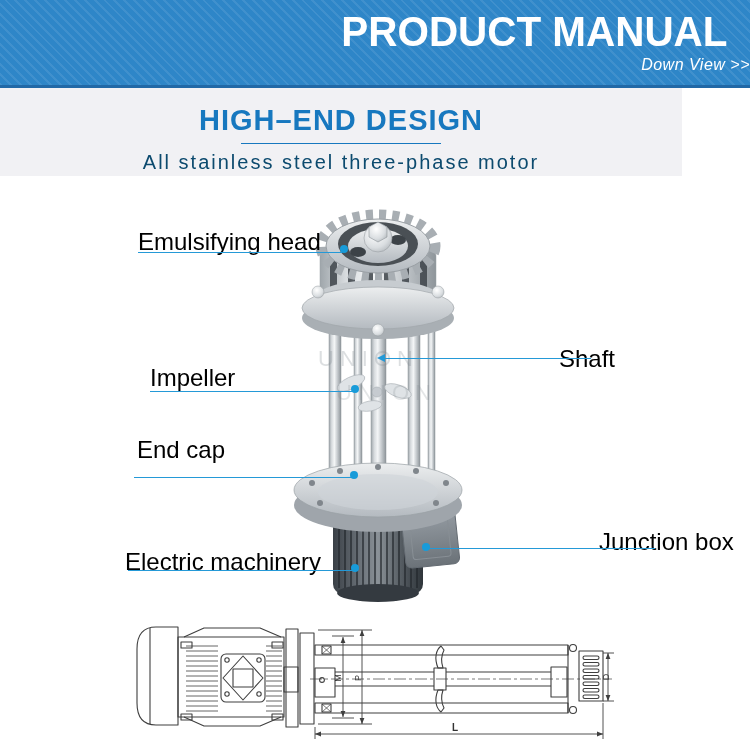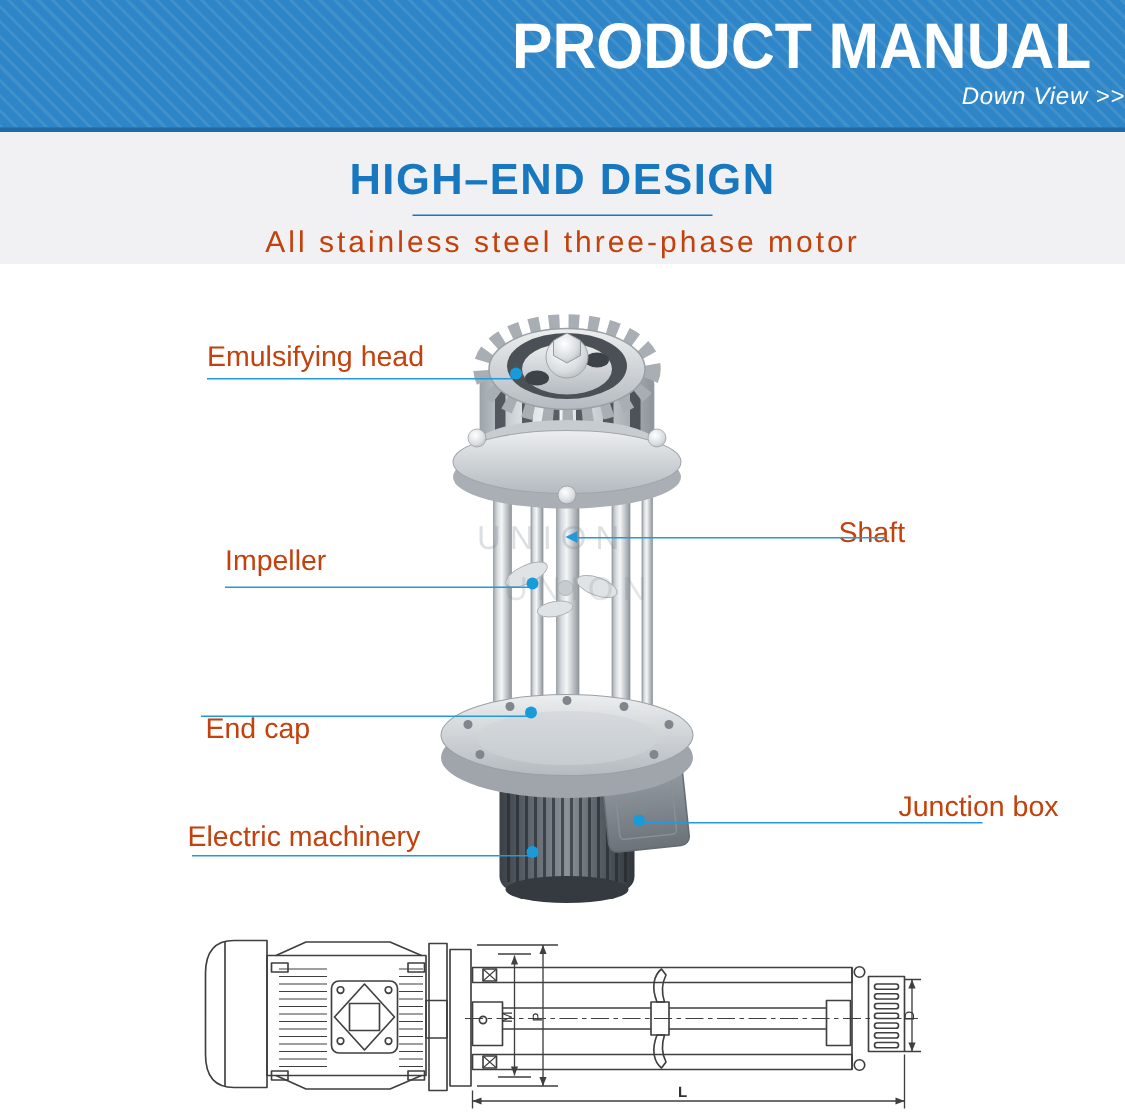--- a/index.html
+++ b/index.html
@@ -7,40 +7,40 @@
         font-family:"Liberation Sans", sans-serif;}
   
   .banner{position:absolute;left:0;top:0;width:750px;height:85px;
     background:#2e86c8;
     background-image:repeating-linear-gradient(45deg, rgba(255,255,255,.085) 0 2px, rgba(255,255,255,0) 2px 7px);
     border-bottom:3px solid #2168a6;text-align:right;color:#fff;}
   .banner-title{margin-top:8px;font-size:43px;font-weight:bold;letter-spacing:0px;
     transform:scaleX(.94);transform-origin:center;line-height:46px;}
   .banner-subtitle{font-size:16px;margin-top:2px;letter-spacing:.5px;font-style:italic;}
   
-  .intro{position:absolute;left:0;top:88px;width:750px;height:88px;background:#f1f1f4;text-align:center;}
+  .intro{position:absolute;left:0;top:88px;width:682px;height:88px;background:#f1f1f4;text-align:center;}
   .intro-title{margin:16px 0 0 0;font-size:29px;font-weight:bold;color:#1778bf;letter-spacing:1px;}
   .intro-underline{width:200px;height:1px;background:#1778bf;margin:6px auto 0 auto;}
-  .intro-subtitle{margin:7px 0 0 0;font-size:20px;color:#c2410c;letter-spacing:2px;}
+  .intro-subtitle{margin:7px 0 0 0;font-size:20px;color:#0c4a6e;letter-spacing:2px;}
   
   svg.art{position:absolute;left:0;top:0;z-index:1;}
   .dimtxt{font-family:"Liberation Sans",sans-serif;font-size:9px;fill:#333;}
   .dimtxt-l{font-family:"Liberation Sans",sans-serif;font-size:10px;fill:#333;font-weight:bold;}
   .wmark{font-family:"Liberation Sans",sans-serif;font-size:22px;letter-spacing:6px;fill:#7d868d;}
   
-  .co-label{position:absolute;z-index:2;font-size:19px;color:#c2410c;white-space:nowrap;}
+  .co-label{position:absolute;z-index:2;font-size:24px;color:#000000;white-space:nowrap;}
   .co-line{position:absolute;z-index:2;height:1px;background:#2499d7;}
   .co-dot{position:absolute;z-index:3;width:8px;height:8px;border-radius:50%;background:#189bd9;}
   .co-arrow{position:absolute;z-index:3;width:0;height:0;border-top:4px solid transparent;
     border-bottom:4px solid transparent;border-right:8px solid #2499d7;}
   
   #lbl-emul{left:138px;top:228px;} #line-emul{left:138px;top:252px;width:204px;} #dot-emul{left:340px;top:245px;}
   #lbl-shaft{left:559px;top:335px;margin-top:10px;} #line-shaft{left:385px;top:358px;width:206px;} #arr-shaft{left:377px;top:354px;}
   #lbl-imp{left:150px;top:364px;} #line-imp{left:150px;top:391px;width:203px;} #dot-imp{left:351px;top:385px;}
-  #lbl-endcap{left:137px;top:476px;} #line-endcap{left:134px;top:477px;width:218px;} #dot-endcap{left:350px;top:471px;}
+  #lbl-endcap{left:137px;top:436px;} #line-endcap{left:134px;top:477px;width:218px;} #dot-endcap{left:350px;top:471px;}
   #lbl-elec{left:125px;top:548px;} #line-elec{left:128px;top:570px;width:226px;} #dot-elec{left:351px;top:564px;}
   #lbl-jbox{left:599px;top:528px;} #line-jbox{left:427px;top:548px;width:228px;} #dot-jbox{left:422px;top:543px;}
 </style>
 </head>
 <body>
 
 <div class="page">
 
   <header class="banner">
     <div class="banner-title">PRODUCT MANUAL</div>

